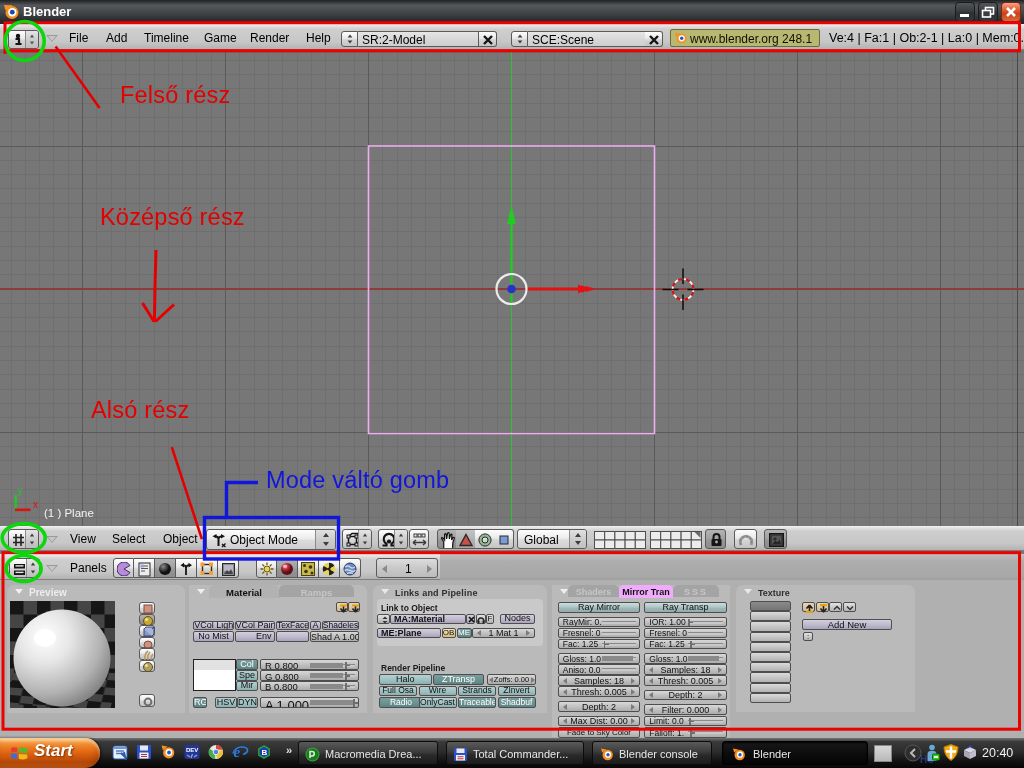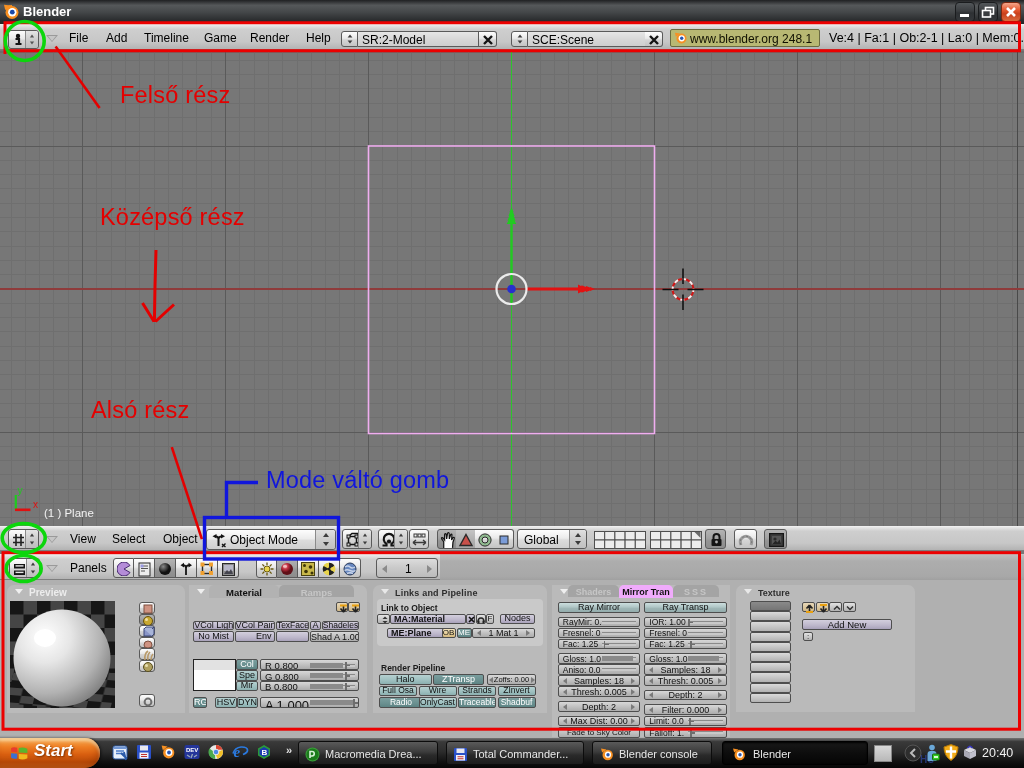--- a/index.html
+++ b/index.html
@@ -629,21 +629,21 @@
             <rect x="0.5" y="4.5" width="2" height="3" fill="#222"></rect>
             <rect x="5.5" y="4.5" width="2" height="3" fill="#222"></rect>
           </svg>
         </div>
 <div class="wbtn" style="left:113px;top:28.5px;width:8px;height:10.5px;overflow:hidden;">
           <span style="position:absolute;left:0;right:0;top:-0.25px;text-align:center;font-size:8px;font-weight:normal;white-space:nowrap;">F</span>
         </div>
 <div class="wbtn lav" style="left:127px;top:28.5px;width:35px;height:10.5px;overflow:hidden;">
           <span style="position:absolute;left:0;right:0;top:-0.25px;text-align:center;font-size:9px;font-weight:normal;white-space:nowrap;">Nodes</span>
         </div>
-<div class="wbtn lav" style="left:14px;top:42.5px;width:64px;height:10.5px;">
+<div class="wbtn lav" style="left:4px;top:42.5px;width:64px;height:10.5px;">
           <span style="position:absolute;left:3px;top:0.5px;font-size:9px;font-weight:bold;">ME:Plane</span>
         </div>
 <div class="wbtn" style="left:68.5px;top:42.5px;width:14px;height:10.5px;overflow:hidden;background:linear-gradient(#f2e2bc,#e2cb96 60%,#d4b87e);">
           <span style="position:absolute;left:0;right:0;top:-0.25px;text-align:center;font-size:8px;">OB</span>
         </div>
 <div class="wbtn tealon" style="left:83.5px;top:42.5px;width:15px;height:10.5px;overflow:hidden;">
           <span style="position:absolute;left:0;right:0;top:-0.25px;text-align:center;font-size:8px;font-weight:normal;white-space:nowrap;">ME</span>
         </div>
 <div class="slider" style="left:99px;top:42.5px;width:63px;height:10.5px;overflow:hidden;">
           <span style="position:absolute;left:0;right:0;top:-0.25px;text-align:center;font-size:9px;font-weight:normal;white-space:nowrap;">1 Mat 1</span>

